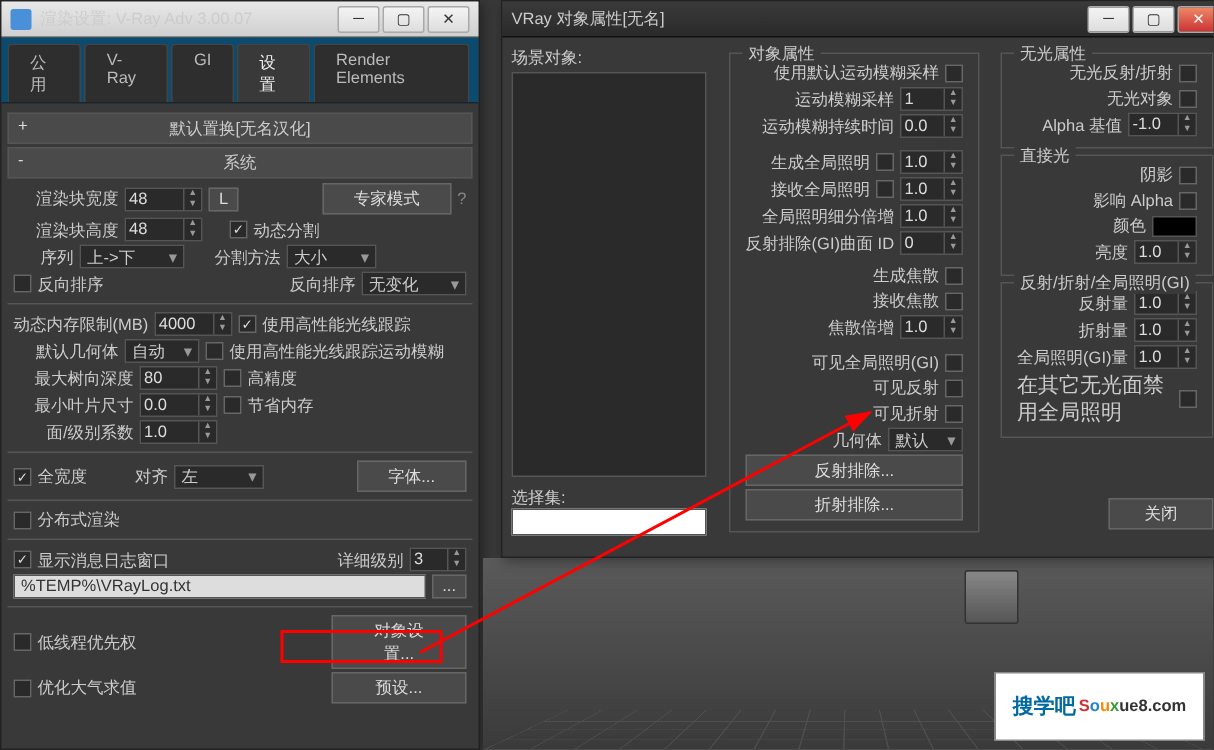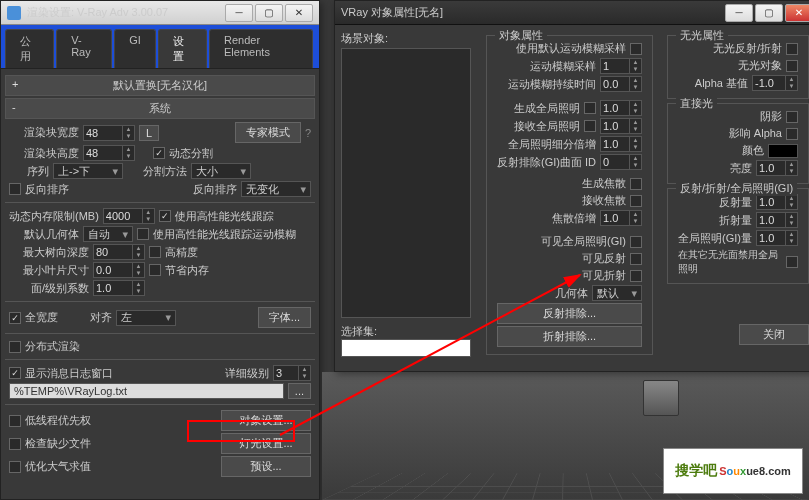--- a/index.html
+++ b/index.html
@@ -5,36 +5,36 @@
 *{box-sizing:border-box;margin:0;padding:0;font-family:"Microsoft YaHei","SimSun",sans-serif;font-size:11px;color:#ccc;user-select:none}
 body{background:#393939;width:809px;height:500px;overflow:hidden;position:relative}
 .window{position:absolute;background:#393939;border:1px solid #222;box-shadow:2px 2px 8px rgba(0,0,0,.4)}
 .titlebar{height:24px;background:linear-gradient(#e8e8e8,#d0d0d0);display:flex;align-items:center;padding:0 6px;color:#222;border-bottom:1px solid #888}
 .titlebar.dark{background:linear-gradient(#3a3a3a,#2a2a2a);color:#ddd;border-bottom:1px solid #111}
 .titlebar-ico{width:14px;height:14px;background:#4a90d9;margin-right:6px;border-radius:2px}
 .titlebar-txt{flex:1}
 .winbtns{display:flex;gap:2px}
 .winbtn{width:28px;height:18px;background:linear-gradient(#f4f4f4,#ddd);border:1px solid #aaa;border-radius:2px;display:flex;align-items:center;justify-content:center;color:#333;font-size:10px}
 .winbtn.close{background:linear-gradient(#e86,#c33);color:#fff}
-.tabs{display:flex;background:#1d4ed8;border-bottom:1px solid #222;padding:4px 4px 0}
+.tabs{display:flex;background:#0c4a6e;border-bottom:1px solid #222;padding:4px 4px 0}
 .tab{padding:4px 14px;background:#2e2e2e;color:#bbb;border:1px solid #444;border-bottom:none;margin-right:2px;border-radius:3px 3px 0 0}
 .tab.active{background:#393939;color:#eee}
 .panel-body{padding:4px;overflow:hidden}
 .rollout-hdr{background:#4a4a4a;border:1px solid #555;padding:2px 6px;margin:2px 0;text-align:center;position:relative}
 .rollout-hdr .pm{position:absolute;left:6px;top:2px;color:#ddd}
 .row{display:flex;align-items:center;padding:1px 4px;gap:4px}
 .lbl{text-align:right;white-space:nowrap}
 .spinner{display:flex;align-items:center;background:#2a2a2a;border:1px solid #555;height:16px}
 .spinner input{background:transparent;border:none;color:#ddd;width:38px;padding:0 2px;font-size:11px}
 .spinner .arrows{width:12px;display:flex;flex-direction:column;font-size:6px;line-height:7px;text-align:center;color:#999;border-left:1px solid #555}
 .dd{background:#2a2a2a;border:1px solid #555;height:16px;display:flex;align-items:center;padding:0 4px;position:relative}
 .dd::after{content:"▾";position:absolute;right:4px;color:#999}
 .chk{width:12px;height:12px;border:1px solid #666;background:#2a2a2a;display:inline-flex;align-items:center;justify-content:center;font-size:9px;color:#ddd}
 .chk.on::after{content:"✓"}
-.btn{background:#4a4a4a;border:1px solid #666;padding:2px 10px;color:#ddd;text-align:center}
+.btn{background:#4a4a4a;border:1px solid #666;padding:2px 20px;color:#ddd;text-align:center}
 .grp{border:1px solid #555;margin:4px;padding:4px 6px 6px;position:relative}
 .grp-title{position:absolute;top:-8px;left:8px;background:#393939;padding:0 4px}
 .sep{border-top:1px solid #555;margin:4px 0}
 .textbox{background:#ddd;color:#333;border:1px solid #555;padding:1px 4px;width:100%}
 .listbox{background:#2a2a2a;border:1px solid #555;width:130px;height:270px}
 .selectbox{background:#fff;border:1px solid #555;height:18px;width:130px}
 .viewport{position:absolute;left:322px;top:372px;right:0;bottom:0;background:linear-gradient(#5a5a5a,#3a3a3a)}
 .grid{position:absolute;left:0;right:0;bottom:0;height:70px;background:repeating-linear-gradient(90deg,#666 0,#666 1px,transparent 1px,transparent 30px),repeating-linear-gradient(0deg,#666 0,#666 1px,transparent 1px,transparent 15px);opacity:.4;transform:perspective(200px) rotateX(60deg);transform-origin:bottom}
 .cube{position:absolute;right:130px;top:8px;width:36px;height:36px;background:linear-gradient(#888,#555);border:1px solid #333;border-radius:2px}
 .logo{position:absolute;right:6px;bottom:6px;width:140px;height:46px;background:#fff;border:1px solid #888;display:flex;align-items:center;justify-content:center;font-size:18px;font-weight:bold}
@@ -173,26 +173,20 @@
     </div>
     <div class="sep"></div>
     <div class="row">
       <span class="chk"></span>
       <span>低线程优先权</span>
       <span style="flex:1"></span>
       <div class="btn" style="width:90px">对象设置...</div>
     </div>
     <div class="row">
       <span class="chk"></span>
-      <span>检查缺少文件</span>
-      <span style="flex:1"></span>
-      <div class="btn" style="width:90px">灯光设置...</div>
-    </div>
-    <div class="row">
-      <span class="chk"></span>
       <span>优化大气求值</span>
       <span style="flex:1"></span>
       <div class="btn" style="width:90px">预设...</div>
     </div>
 
   </div>
 </div>
 
 <div class="viewport">
   <div class="grid"></div>
@@ -369,21 +363,21 @@
             </div>
           </div>
         <div class="row">
             <span style="flex:1" class="lbl">全局照明(GI)量</span>
             <div class="spinner">
               <input style="width: 28px;" value="1.0">
               <div class="arrows">▲<br>▼</div>
             </div>
           </div>
         <div class="row">
-            <span style="flex:1;font-size:10px">在其它无光面禁用全局照明</span>
+            <span style="flex:1;font-size:14px">在其它无光面禁用全局照明</span>
             <span class="chk"></span>
           </div>
       </div>
       <div style="text-align:right;margin:40px 4px 0">
         <div class="btn" style="width:70px;display:inline-block">关闭</div>
       </div>
     </div>
   </div>
 </div>
 
@@ -391,20 +385,20 @@
 <svg class="redarrow" style="left:260px;top:260px" width="340" height="190">
   <defs>
       <marker id="ah" markerWidth="10" markerHeight="10" refX="8" refY="3" orient="auto">
         <path d="M0,0 L0,6 L9,3 z" fill="red"></path>
       </marker>
     </defs>
   <line x1="20" y1="175" x2="320" y2="15" stroke="red" stroke-width="2" marker-end="url(#ah)"></line>
 </svg>
 
 <div class="logo">
-  <span style="color:#4d7c0f;font-size:14px;margin-right:2px">搜学吧</span>
+  <span style="color:#0369a1;font-size:14px;margin-right:2px">搜学吧</span>
   <span class="s">S</span>
     <span class="o">o</span>
     <span class="u">u</span>
     <span class="x">x</span>
     <span class="rest">ue8</span>
     <span style="color:#333">.com</span>
 </div>
 
 </body></html>

